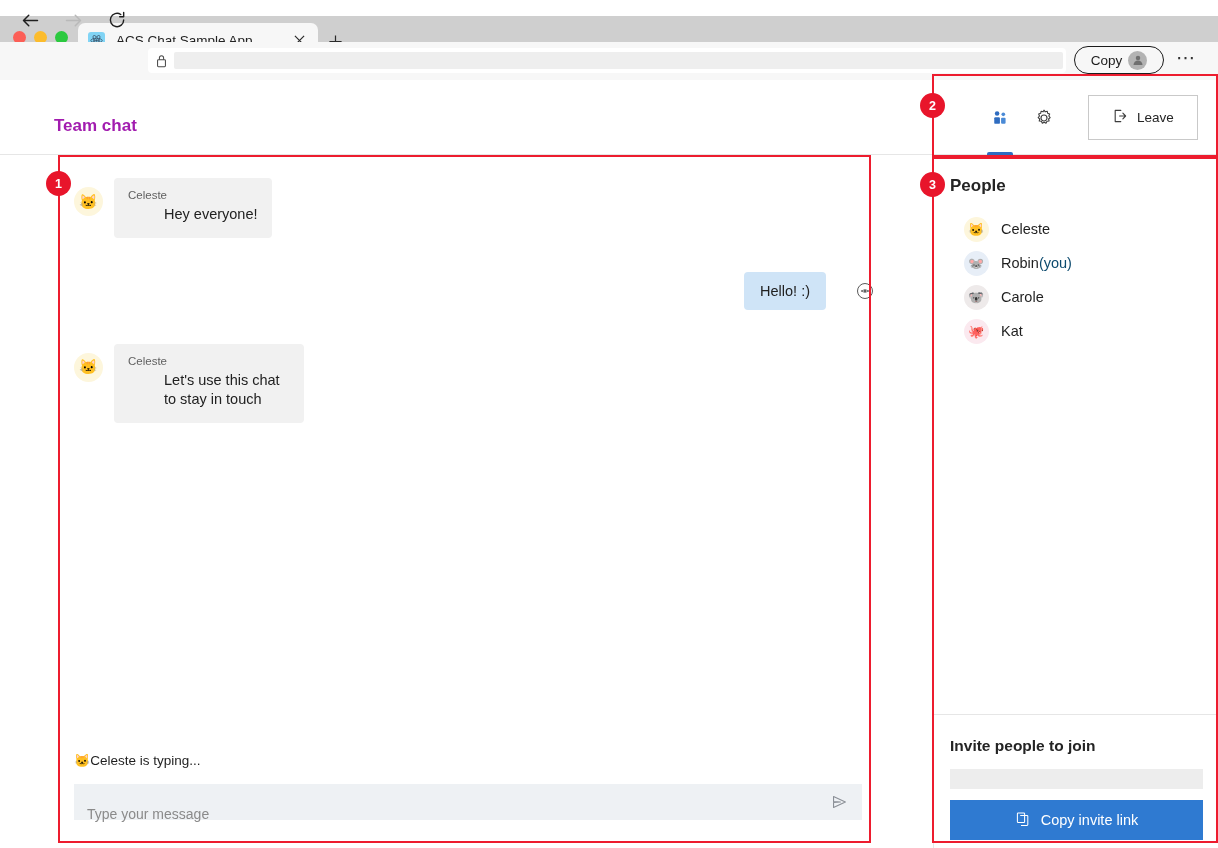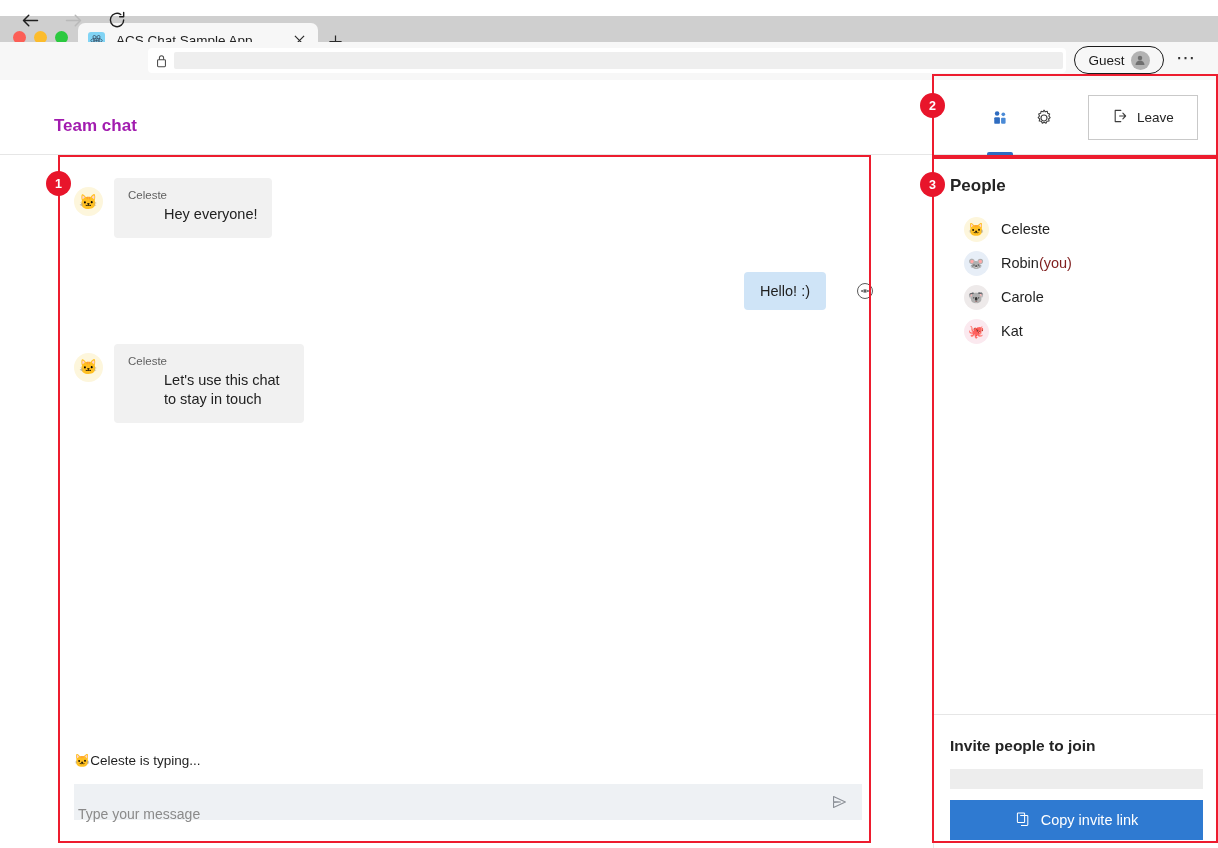--- a/index.html
+++ b/index.html
@@ -151,21 +151,21 @@
     color: #1f1f1f; display: flex; align-items: center;
   }
   .typing .em { font-size: 13px; }
   .composer {
     position: absolute; left: 74px; bottom: 28px; width: 788px; height: 36px;
     background: #eef1f4; display: flex; align-items: center;
   }
   .composer-input {
     flex: 1 1 auto; border: none; outline: none; background: transparent;
     font-family: "Liberation Sans", sans-serif; font-size: 14px;
-    color: #212121; padding-left: 4px; margin-top: 24px;
+    color: #212121; padding-left: 13px; margin-top: 24px;
   }
   .composer-input::placeholder { color: #8a8a8a; }
   .send-btn {
     width: 46px; height: 36px; display: flex; align-items: center;
     justify-content: center; cursor: pointer;
   }
 
   
   .people-panel {
     position: absolute; left: 933px; top: 76px; width: 285px; height: 692px;
@@ -178,21 +178,21 @@
   .people-list { position: absolute; left: 0; top: 56px; width: 285px; }
   .person {
     display: flex; align-items: center; height: 34px; padding-left: 30px;
     cursor: pointer;
   }
   .p-avatar {
     width: 25px; height: 25px; border-radius: 50%; display: flex;
     align-items: center; justify-content: center; font-size: 13px; flex: 0 0 auto;
   }
   .p-name { margin-left: 12px; font-size: 14.5px; color: #1f1f1f; }
-  .p-you { color: #7f1d1d; }
+  .p-you { color: #0c4a6e; }
 
   .invite-sec {
     position: absolute; left: 0; bottom: 0; width: 285px; height: 134px;
     border-top: 1px solid #e6e6e6; padding: 22px 16px 0 16px;
   }
   .invite-title { font-size: 15.5px; font-weight: bold; color: #242424; }
   .invite-field {
     margin-top: 14px; width: 253px; height: 20px; background: #ededed;
   }
   .copy-btn {
@@ -273,21 +273,21 @@
     <span class="lock">
       <svg width="13" height="14" viewBox="0 0 14 16">
         <rect x="2.5" y="6.5" width="9" height="8" rx="1" fill="none" stroke="#4a4a4a" stroke-width="1.2"></rect>
         <path d="M4.6 6.5 V4.3 a2.4 2.4 0 0 1 4.8 0 V6.5" fill="none" stroke="#4a4a4a" stroke-width="1.2"></path>
       </svg>
     </span>
     <span class="urlfield" title=""></span>
   </div>
 
   <div class="guest-pill">
-    <span>Guest</span>
+    <span>Copy</span>
     <span class="guest-avatar">
       <svg width="14" height="14" viewBox="0 0 20 20">
         <circle cx="10" cy="7" r="3.2" fill="#6f6f6f"></circle>
         <path d="M3.6 17 a6.4 6.4 0 0 1 12.8 0 Z" fill="#6f6f6f"></path>
       </svg>
     </span>
   </div>
   <div class="dots-menu">⋯</div>
 
   <div class="app">

